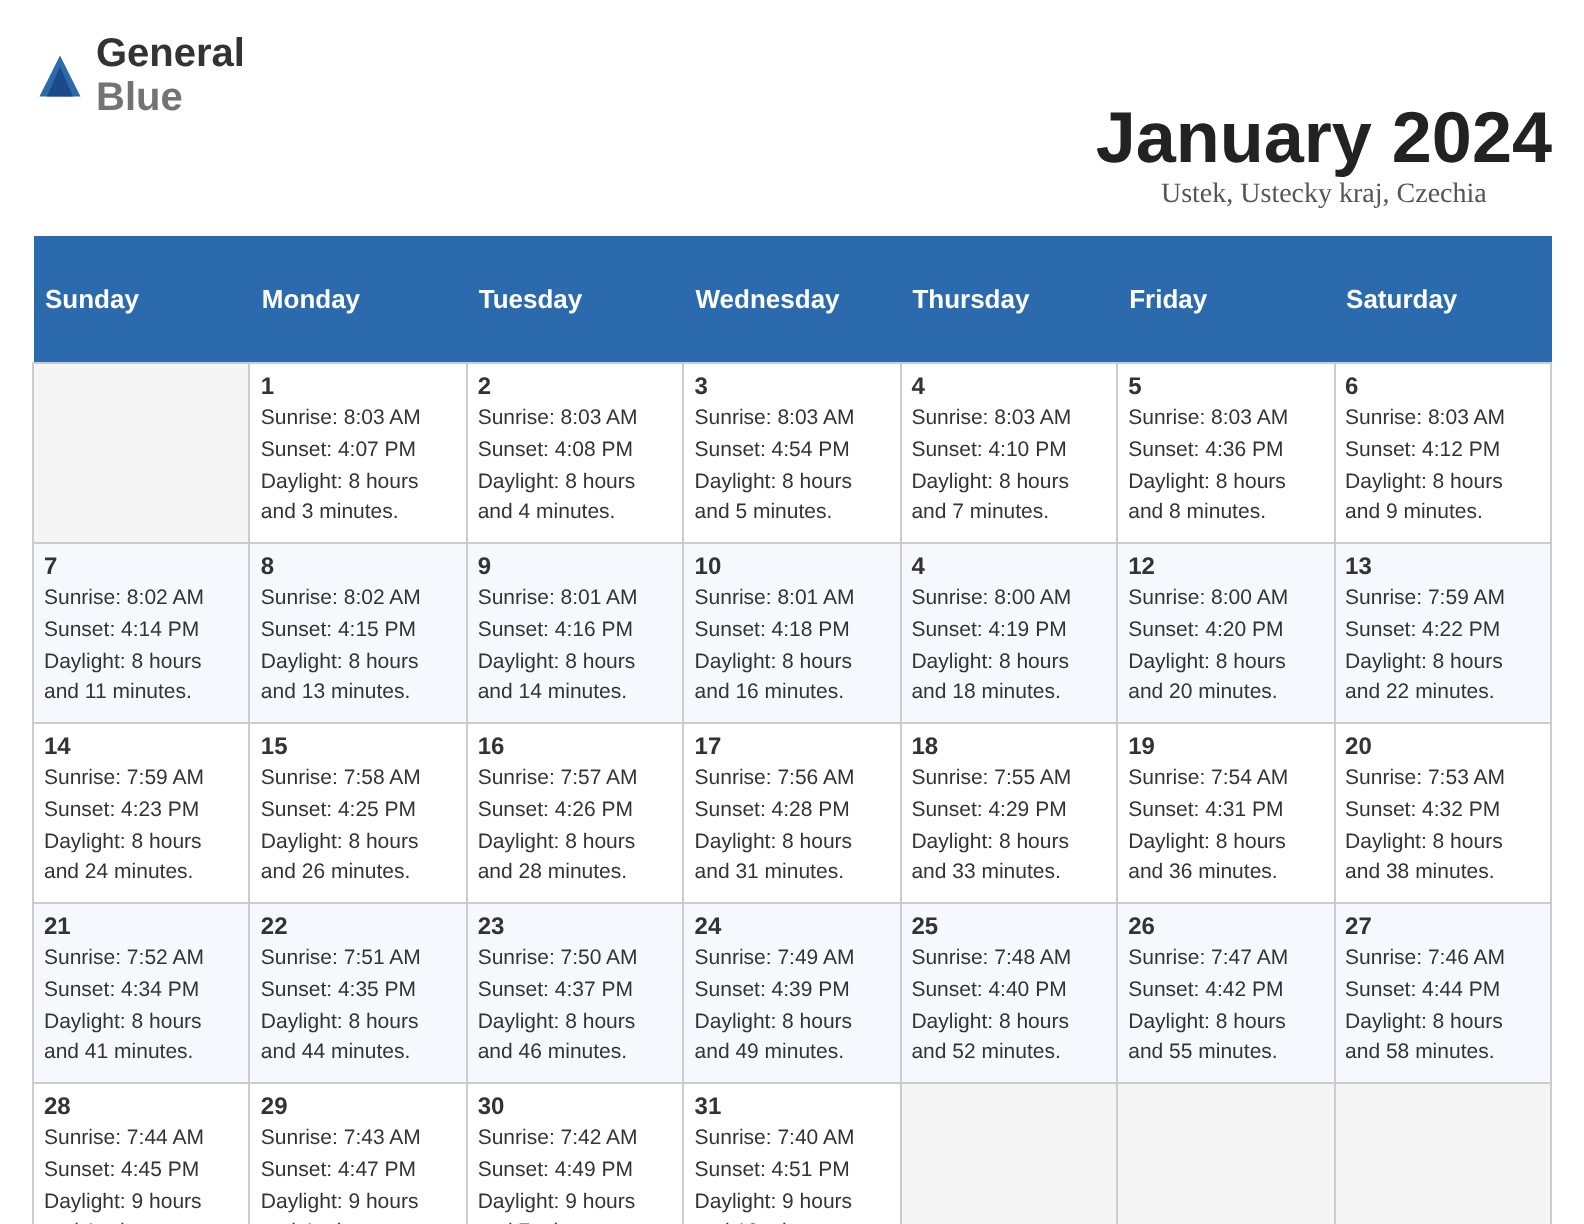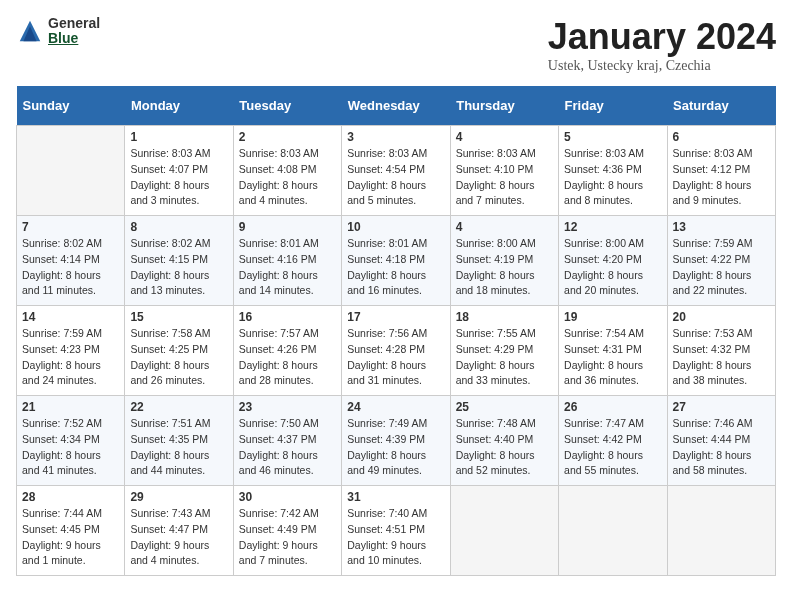--- a/index.html
+++ b/index.html
@@ -15,53 +15,54 @@
       justify-content: space-between;
       align-items: flex-start;
       margin-bottom: 12px;
     }
     .logo {
       display: flex;
       align-items: center;
       gap: 4px;
     }
     .logo-text {
-      font-size: 14px;
+      font-size: 20px;
       font-weight: bold;
       line-height: 1.1;
     }
     .logo-general { color: #333; }
-    .logo-blue { color: #14532d; text-decoration: underline; }
+    .logo-blue { color: #737373; }
     .logo-icon {
       width: 28px;
       height: 28px;
     }
     .title-block {
-      text-align: left;
+      text-align: center;
+      margin-top: 32px;
     }
     .month-title {
       font-size: 36px;
       font-weight: bold;
       color: #222;
     }
     .location {
       font-size: 14px;
       color: #555;
       font-family: Liberation Serif, serif;
     }
     table {
       width: 100%;
       border-collapse: collapse;
       table-layout: fixed;
     }
     th {
       background-color: #2a6aad;
       color: #fff;
       text-align: left;
-      padding: 12px 6px;
+      padding: 24px 6px;
       font-size: 13px;
       font-weight: bold;
     }
     td {
       vertical-align: top;
       border: 1px solid #ccc;
       padding: 4px 5px;
       font-size: 10.5px;
       color: #333;
       min-height: 80px;

